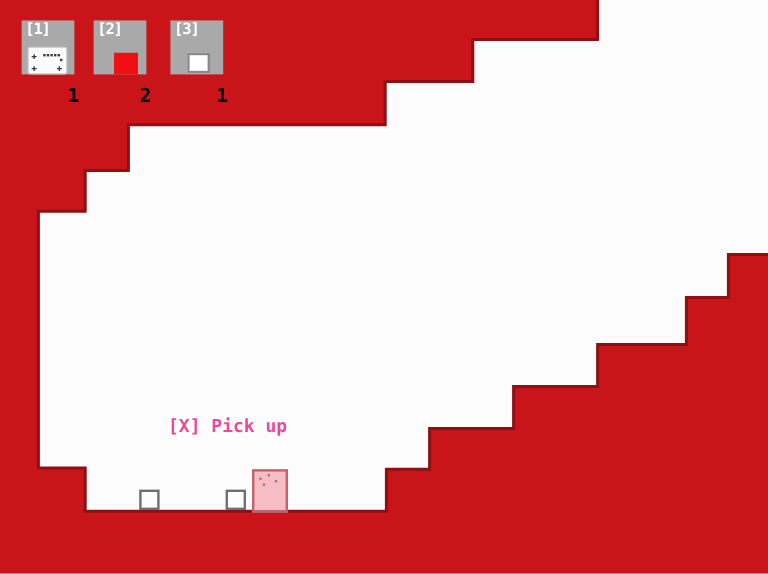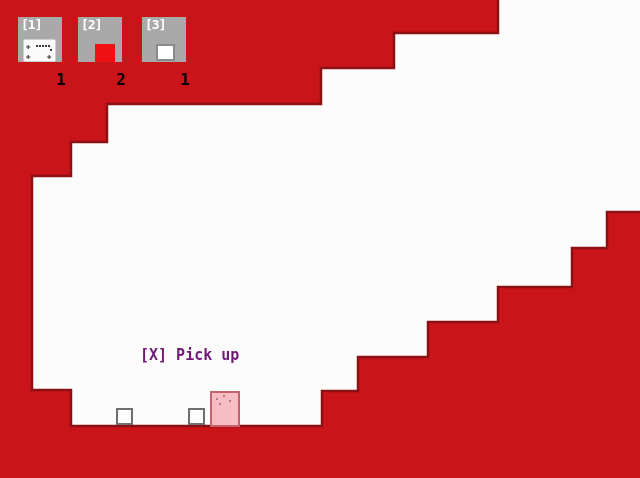--- a/index.html
+++ b/index.html
@@ -183,15 +183,15 @@
   <div class="ground-item item-a" style="background: rgb(253, 253, 253); border-color: rgb(111, 111, 111);"></div>
   <div class="ground-item item-b" style="background: rgb(253, 253, 253); border-color: rgb(111, 111, 111);"></div>
 
   <div class="player" style="background: rgb(246, 189, 196); border-color: rgb(194, 99, 107);">
     <span class="pdot pd1" style="background: rgb(154, 106, 112);"></span>
     <span class="pdot pd2" style="background: rgb(154, 106, 112);"></span>
     <span class="pdot pd3" style="background: rgb(154, 106, 112);"></span>
     <span class="pdot pd4" style="background: rgb(154, 106, 112);"></span>
   </div>
 
-  <div class="pickup-prompt" style="color: #701a75;">[X] Pick up</div>
+  <div class="pickup-prompt" style="color: #ec4899;">[X] Pick up</div>
 
 </div>
 
 </body></html>

